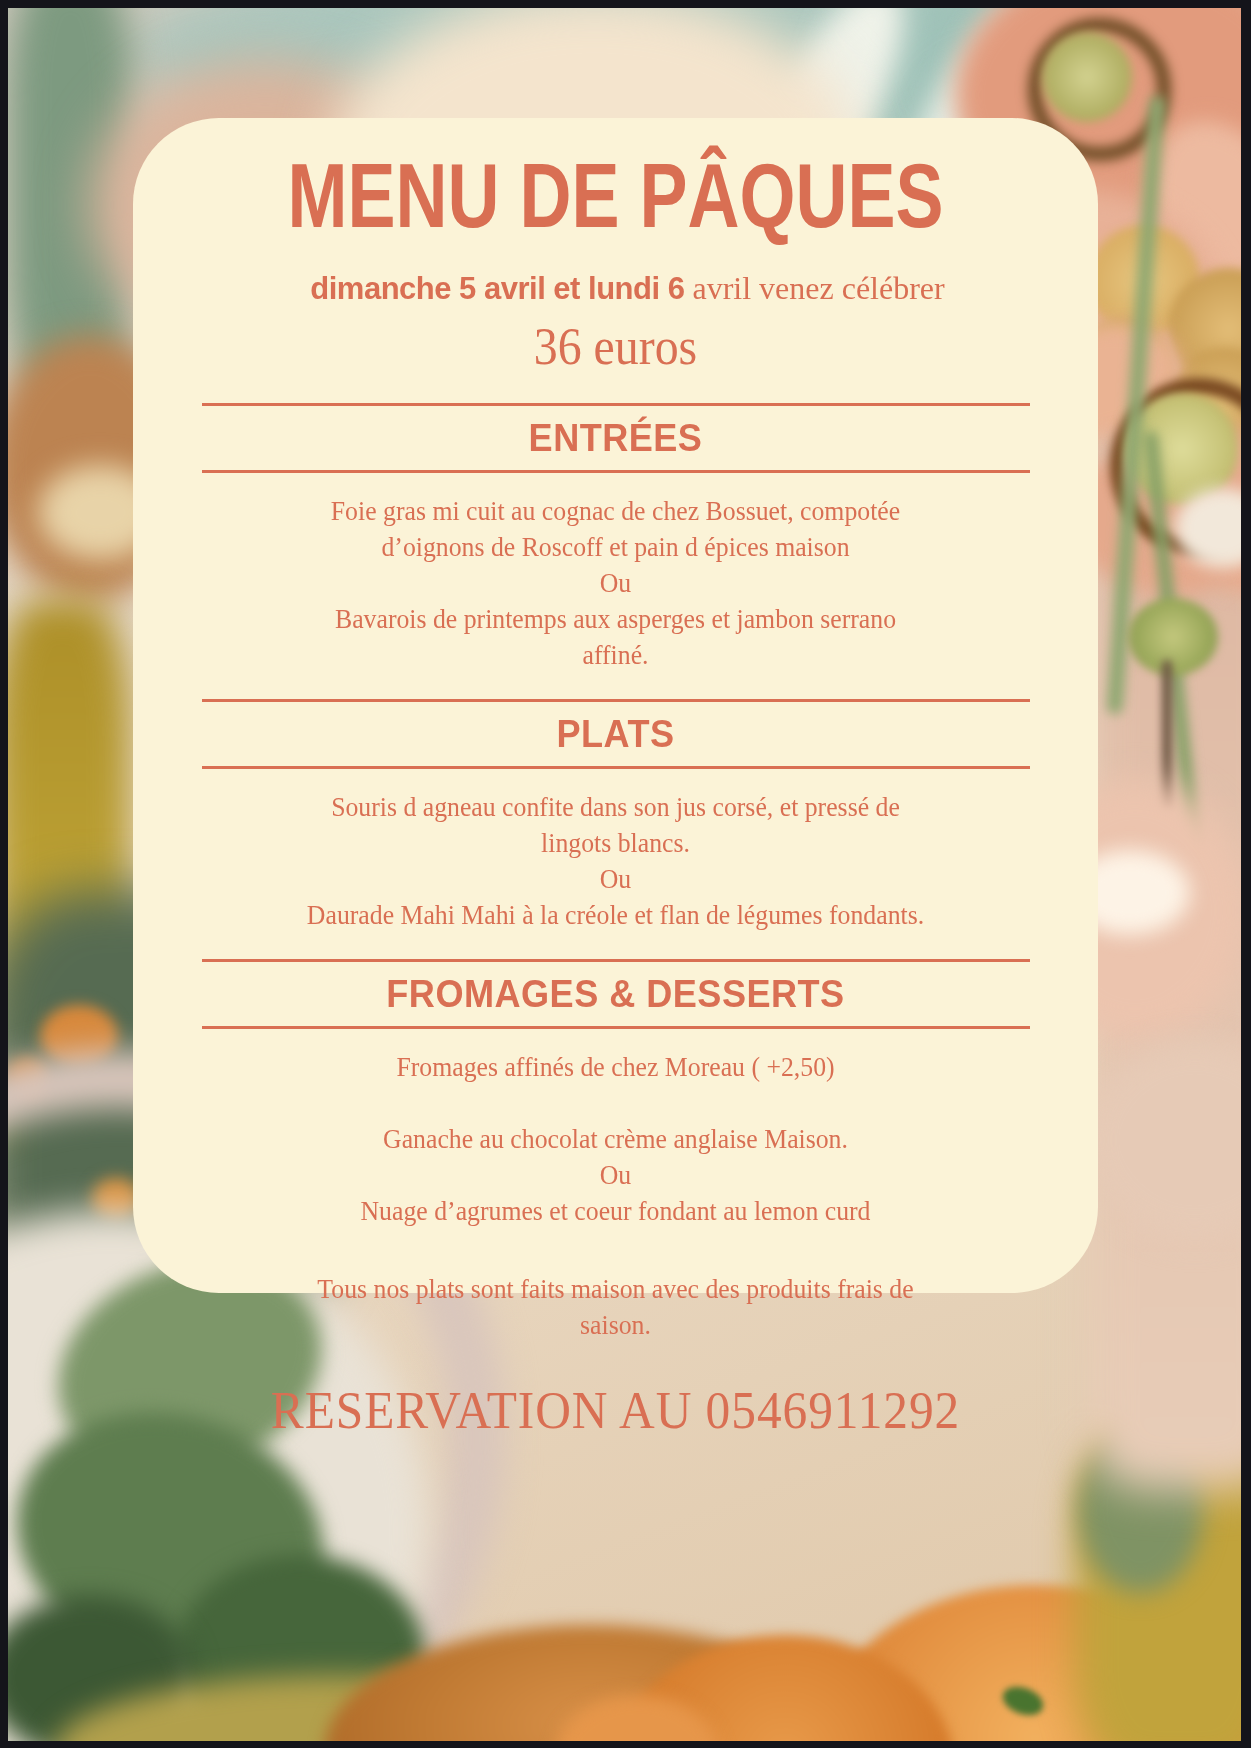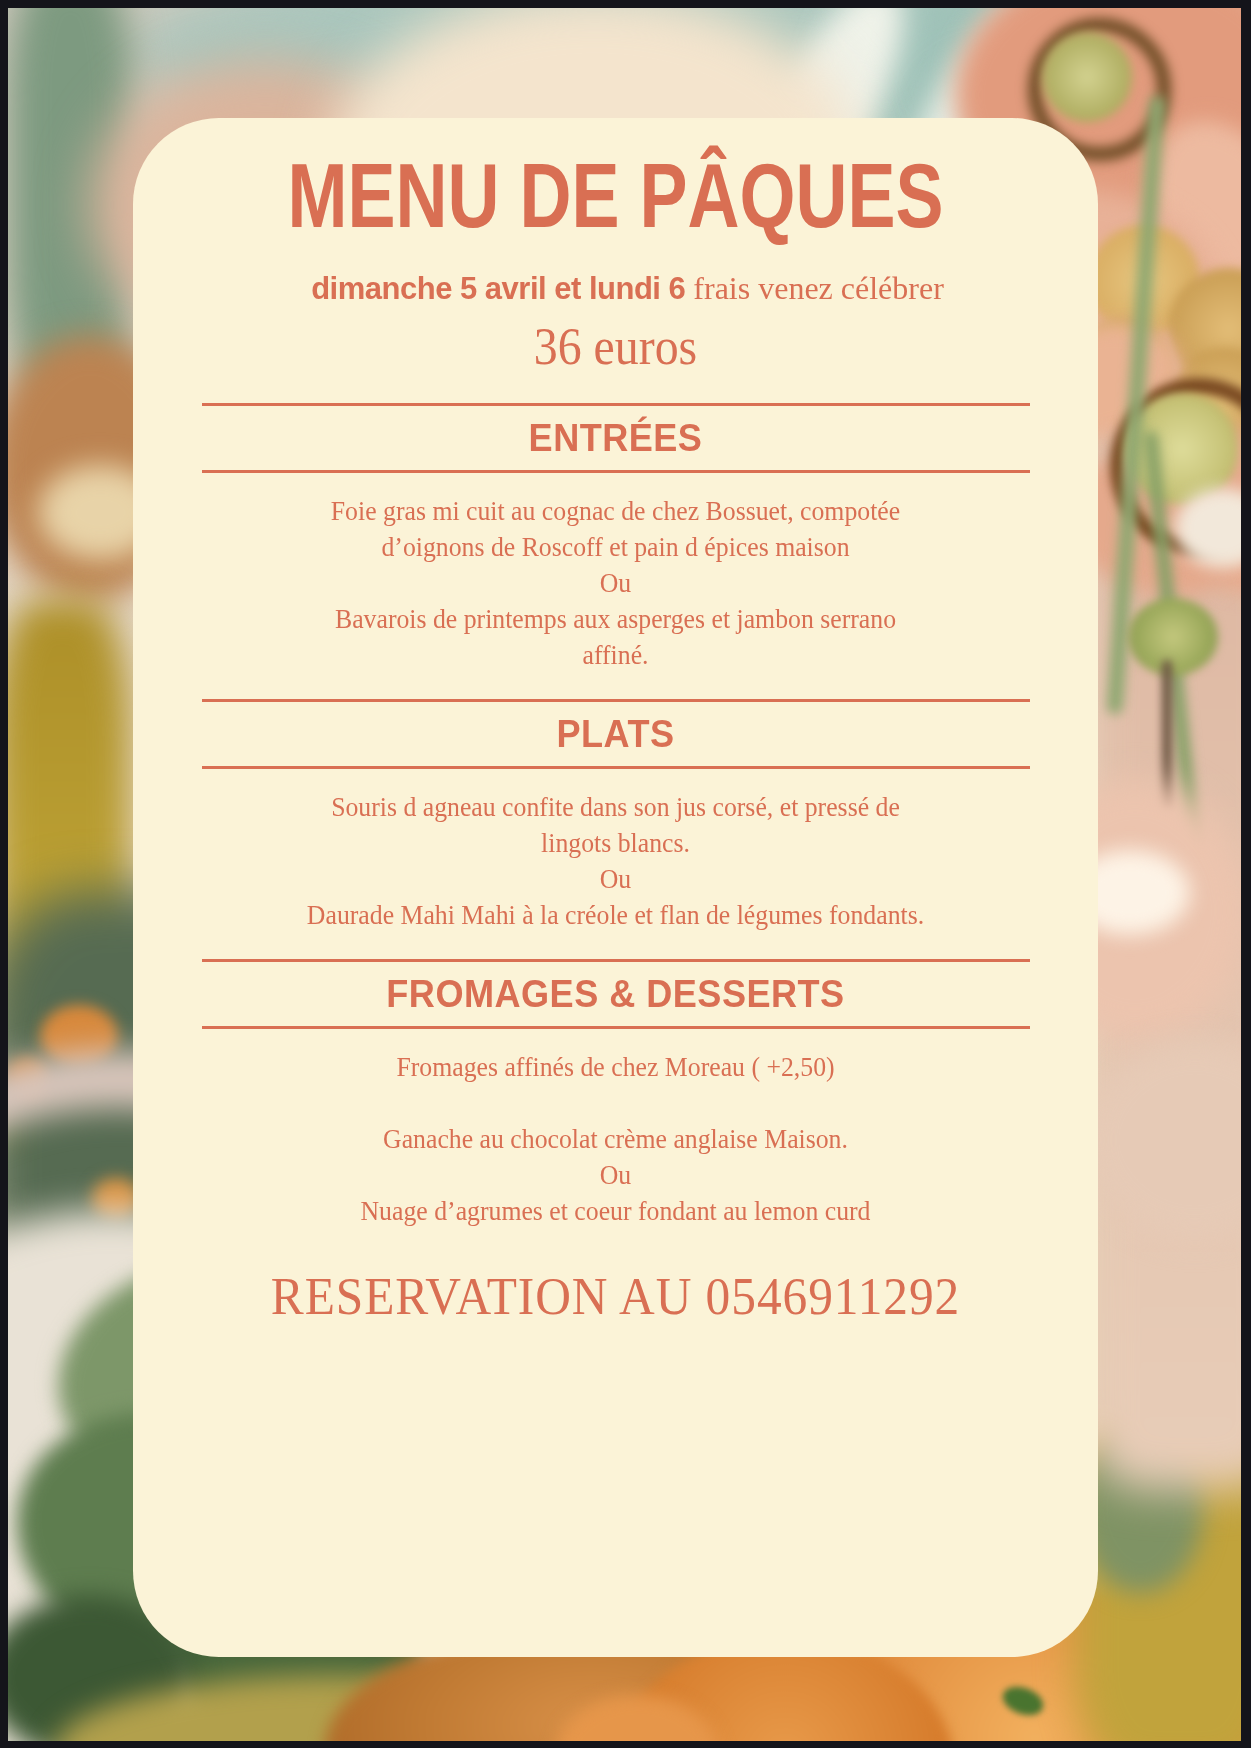--- a/index.html
+++ b/index.html
@@ -74,21 +74,21 @@
   .ph-pglass{left:1020px;top:780px;width:230px;height:260px;background:#ecc4ae;filter:blur(16px);}
   .ph-pglassh{left:1070px;top:850px;width:120px;height:85px;background:#fdf3e6;filter:blur(10px);}
   .ph-rplate{left:1085px;top:1040px;width:220px;height:200px;background:#e6cab6;filter:blur(14px);}
   
   .frame{position:absolute;background:var(--frame,#14141a);z-index:3;}
   .frame-left{left:0;top:0;width:8px;height:100%;}
   .frame-right{right:0;top:0;width:10px;height:100%;}
   .frame-top{left:0;top:0;width:100%;height:8px;}
   .frame-bottom{left:0;bottom:0;width:100%;height:7px;}
   
-  .card{position:absolute;left:133px;top:118px;width:965px;height:1539px;z-index:2;
+  .card{position:absolute;left:133px;top:118px;width:965px;height:1175px;z-index:2;
         background:var(--card_bg,#fbf3d7);border-radius:86px;text-align:center;
         color:var(--accent,#d96f53);padding:36px 65px;box-sizing:border-box;}
   .title{font-family:"Liberation Sans",sans-serif;font-weight:bold;
          font-size:90px;line-height:0.95;margin:0 0 26px 0;
          transform:scaleX(0.8);letter-spacing:0px;white-space:nowrap;}
   .intro{font-size:32px;line-height:44px;margin:0;}
   .intro-bold{font-family:"Liberation Sans",sans-serif;font-weight:bold;font-size:31px;letter-spacing:-0.5px;margin-left:24px;}
   .price{font-size:52px;line-height:60px;margin-top:6px;transform:scaleX(0.92);}
   .divider{height:3px;width:828px;margin:26px auto 10px auto;background:var(--accent,#d96f53);}
   .divider.below{margin:10px auto 20px auto;}
@@ -164,21 +164,21 @@
   </div>
 
   <div class="frame frame-left"></div>
   <div class="frame frame-right"></div>
   <div class="frame frame-top"></div>
   <div class="frame frame-bottom"></div>
 
   <div class="card">
     <h1 class="title">MENU DE PÂQUES</h1>
 
-    <p class="intro"><span class="intro-bold">dimanche 5 avril et lundi 6</span><span> frais venez célébrer</span></p>
+    <p class="intro"><span class="intro-bold">dimanche 5 avril et lundi 6</span><span> avril venez célébrer</span></p>
     <div class="price">36 euros</div>
 
     <div class="divider"></div>
     <h2 class="heading">ENTRÉES</h2>
     <div class="divider below"></div>
     <div>
       <div class="line">Foie gras mi cuit au cognac de chez Bossuet, compotée</div>
       <div class="line">d’oignons de Roscoff et pain d épices maison</div>
       <div class="line">Ou</div>
       <div class="line">Bavarois de printemps aux asperges et jambon serrano</div>
@@ -199,17 +199,21 @@
     <h2 class="heading">FROMAGES &amp; DESSERTS</h2>
     <div class="divider below"></div>
     <div>
       <div class="line">Fromages affinés de chez Moreau ( +2,50)</div>
       <div class="line"></div>
       <div class="line">Ganache au chocolat crème anglaise Maison.</div>
       <div class="line">Ou</div>
       <div class="line">Nuage d’agrumes et coeur fondant  au lemon curd</div>
     </div>
 
+    <div class="note">
+      <div class="line">Tous nos plats sont faits maison avec des produits frais de</div>
+      <div class="line">saison.</div>
+    </div>
 
     <div class="reservation">RESERVATION AU 0546911292</div>
   </div>
 
 </div>
 
 </body></html>

